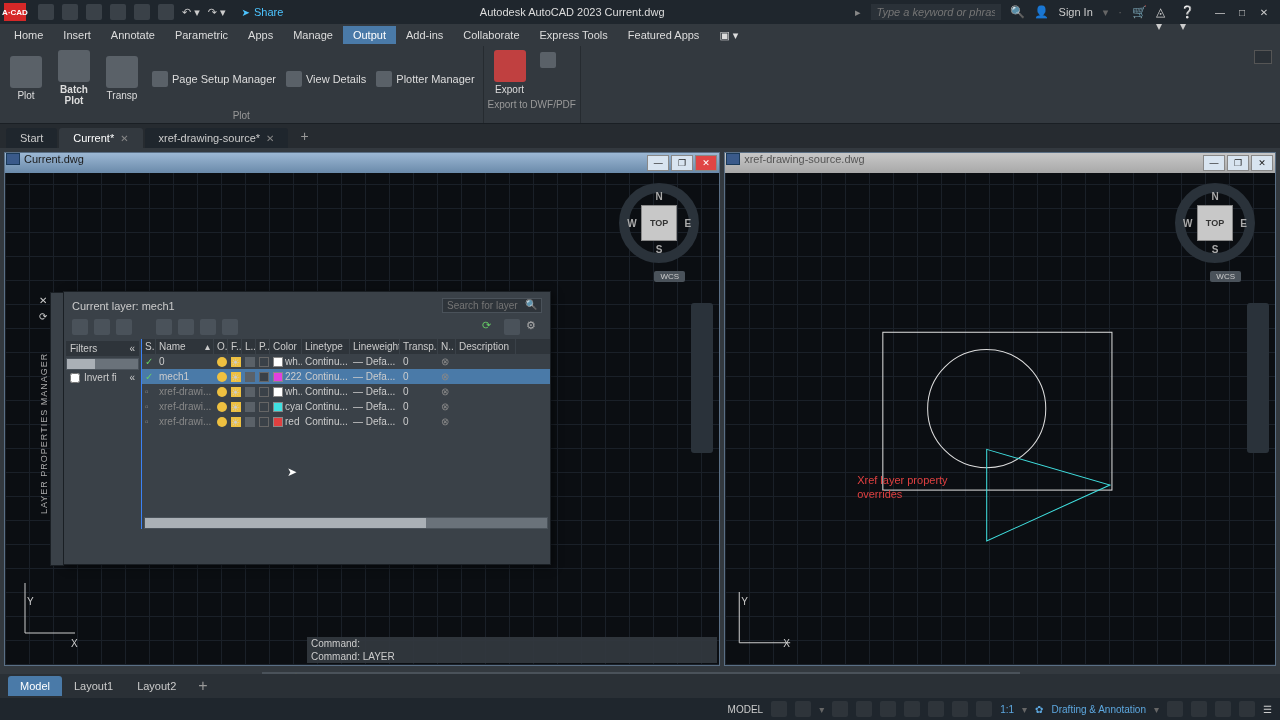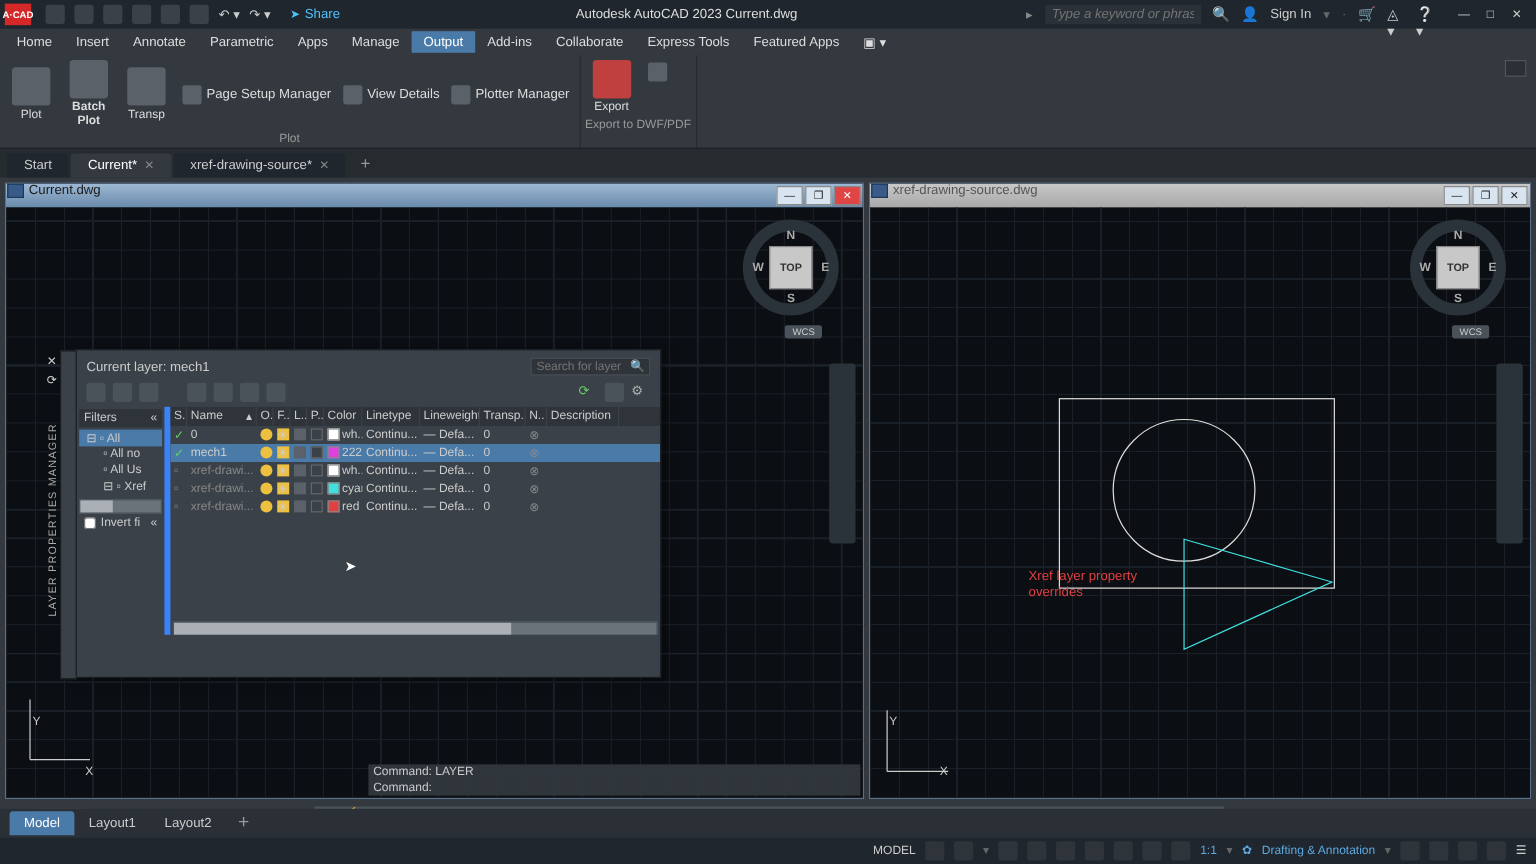--- a/index.html
+++ b/index.html
@@ -83,21 +83,21 @@
 .layer-palette { position:absolute; left:58px; top:138px; width:488px; height:274px; background:#3a4148; border:1px solid #1a1f24; color:#ccc; font-size:11px; box-shadow:2px 2px 8px rgba(0,0,0,.5); }
 .lp-side { position:absolute; left:-14px; top:0; width:14px; height:274px; background:#3a4148; border:1px solid #1a1f24; }
 .lp-close { position:absolute; left:-12px; top:2px; font-size:10px; color:#ccc; cursor:pointer; }
 .lp-pin { position:absolute; left:-12px; top:18px; font-size:10px; color:#ccc; }
 .lp-vtitle { position:absolute; left:-12px; top:40px; writing-mode:vertical-rl; transform:rotate(180deg); font-size:9px; color:#aaa; letter-spacing:1px; height:200px; text-align:center; }
 .lp-header { padding:6px 8px; display:flex; align-items:center; justify-content:space-between; }
 .lp-search { background:#2e343a; border:1px solid #4a525a; color:#888; font-size:10px; padding:1px 18px 1px 4px; width:100px; }
 .lp-toolbar { padding:0 8px 4px; display:flex; gap:6px; align-items:center; }
 .lp-tool { width:16px; height:16px; background:#4a525a; border-radius:2px; cursor:pointer; }
 .lp-body { display:flex; height:190px; }
-.lp-filters { width:78px; border-right:5px solid #3b82f6; padding:2px; font-size:10px; }
+.lp-filters { width:78px; border-right:1px solid #3b82f6; padding:2px; font-size:10px; }
 .lp-filter-hdr { background:#2e343a; padding:2px 4px; display:flex; justify-content:space-between; }
 .lp-tree { padding:2px 0; }
 .lp-tree-item { padding:1px 2px; white-space:nowrap; overflow:hidden; cursor:pointer; }
 .lp-tree-item.sel { background:#4a7aa8; }
 .lp-scroll-h { height:12px; background:#6a727a; border:1px solid #4a525a; margin-top:2px; position:relative; }
 .lp-scroll-thumb { position:absolute; height:100%; background:#aab0b6; }
 .lp-invert { padding:2px 4px; display:flex; align-items:center; gap:4px; font-size:10px; }
 .lp-invert input { width:10px; height:10px; }
 .lp-grid { flex:1; overflow:hidden; font-size:10px; }
 .lp-grid-hdr { display:flex; background:#2e343a; }
@@ -306,26 +306,20 @@
         <div class="lp-tool" style="background:none;color:#6c6;">⟳</div>
         <div class="lp-tool"></div>
         <div class="lp-tool" style="background:none;color:#aaa;">⚙</div>
       </div>
       <div class="lp-body">
         <div class="lp-filters">
           <div class="lp-filter-hdr">
             <span>Filters</span>
             <span>«</span>
           </div>
-          <div class="lp-tree" id="lp-tree">
-              <div class="lp-tree-item sel" style="padding-left: 6px;">⊟ ▫ All</div>
-              <div class="lp-tree-item" style="padding-left: 20px;">▫ All no</div>
-              <div class="lp-tree-item" style="padding-left: 20px;">▫ All Us</div>
-              <div class="lp-tree-item" style="padding-left: 20px;">⊟ ▫ Xref</div>
-            </div>
           <div class="lp-scroll-h">
               <div class="lp-scroll-thumb" style="left:0;width:40%;"></div>
             </div>
           <div class="lp-invert">
             <input type="checkbox" style="">
             <span>Invert fi</span>
             <span style="margin-left:auto;">«</span>
           </div>
         </div>
         <div class="lp-grid">
@@ -417,22 +411,22 @@
             </div>
           <div class="lp-scroll-h" style="margin:88px 2px 0;">
               <div class="lp-scroll-thumb" style="left:0;width:70%;"></div>
             </div>
         </div>
       </div>
     </div>
     <div class="cursor-ptr">➤</div>
 
     <div style="position:absolute;left:302px;right:2px;bottom:2px;">
+      <div class="cmd-hist">Command:</div>
       <div class="cmd-hist">Command: LAYER</div>
-      <div class="cmd-hist">Command:</div>
     </div>
   </div>
 
   <div class="viewport" style="flex:0.77;">
     <div class="vp-title" style="background:linear-gradient(#c8c8c8,#a8a8a8);">
       <div class="vp-title-icon"></div>
       <span style="color:#555;">xref-drawing-source.dwg</span>
       <div class="vp-ctrl">
         <div class="vp-ctrl-btn">—</div>
         <div class="vp-ctrl-btn">❐</div>

